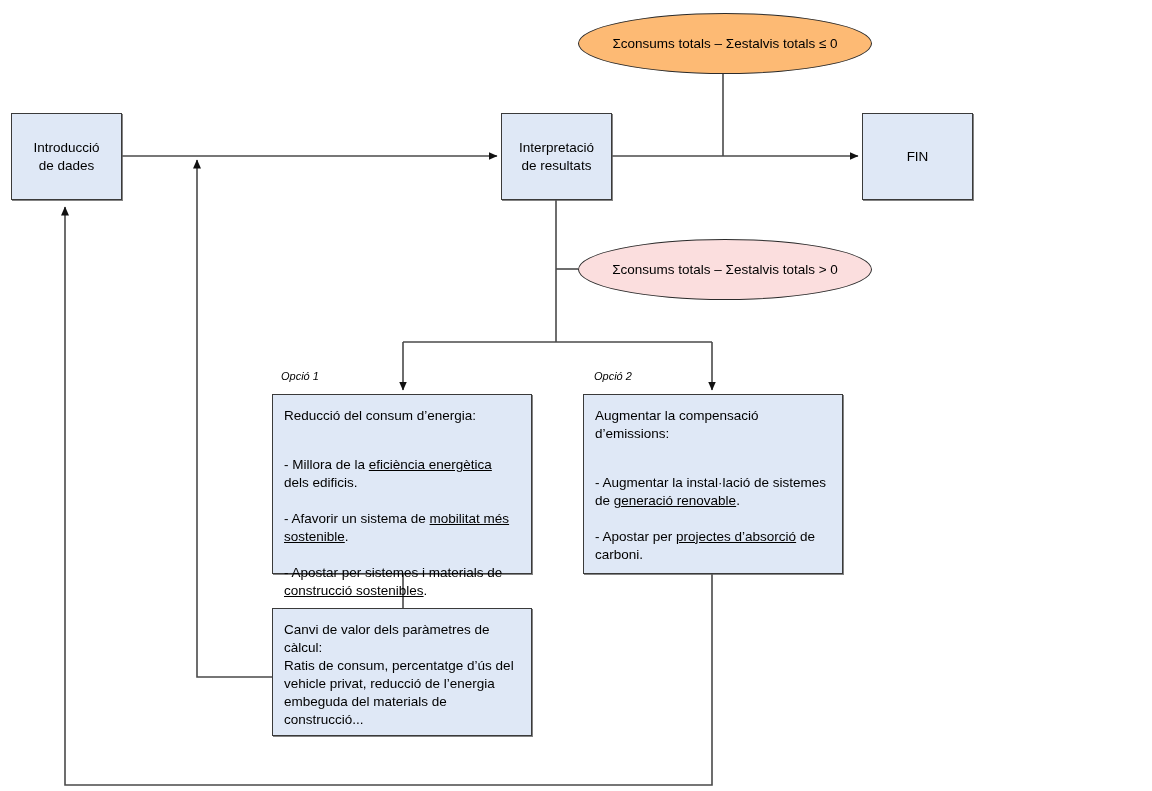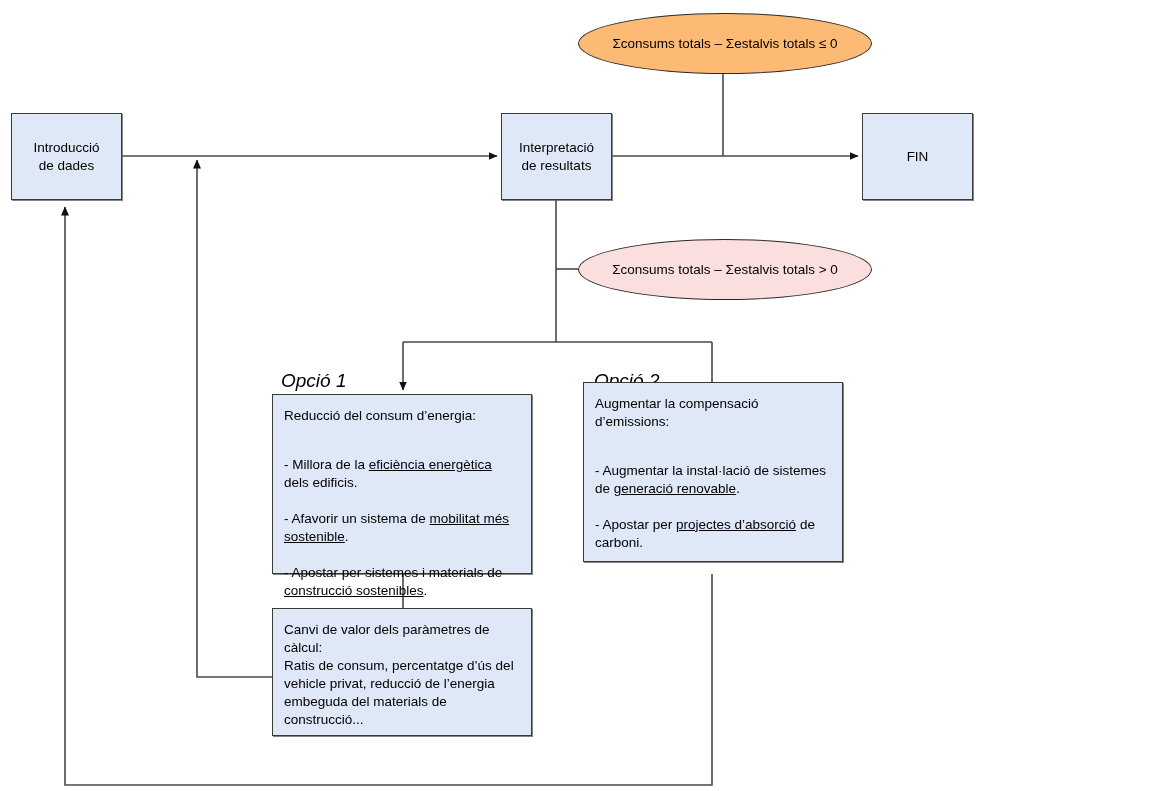--- a/index.html
+++ b/index.html
@@ -66,21 +66,21 @@
     text-align: center;
     font-size: 13.5px;
     color: #000;
   }
   .ellipse.yellow { background: #fdba74; }
   .ellipse.pink   { background: #fbdede; }
 
   .caption {
     position: absolute;
     font-style: italic;
-    font-size: 19px;
+    font-size: 11px;
     color: #000;
     white-space: nowrap;
   }
 </style>
 </head>
 <body>
 
 <div id="canvis">
 <div id="canvas">
 
@@ -151,21 +151,21 @@
     </p>
     <p class="para">
       <span>- Apostar per sistemes i materials de </span><span class="u">construcció sostenibles</span><span>.</span>
     </p>
   </div>
 
   <div class="caption" style="left:594px; top:370px;">
     <span>Opció 2</span>
   </div>
 
-  <div class="node textbox" style="left:583px; top:382px; width:260px; height:180px;">
+  <div class="node textbox" style="left:583px; top:394px; width:260px; height:180px;">
     <p class="para">Augmentar la compensació d’emissions:</p>
     <div class="gap"></div>
     <p class="para">
       <span>- Augmentar la instal·lació de sistemes de </span><span class="u">generació renovable</span><span>.</span>
     </p>
     <p class="para">
       <span>- Apostar per </span><span class="u">projectes d’absorció</span><span> de carboni.</span>
     </p>
   </div>
 

